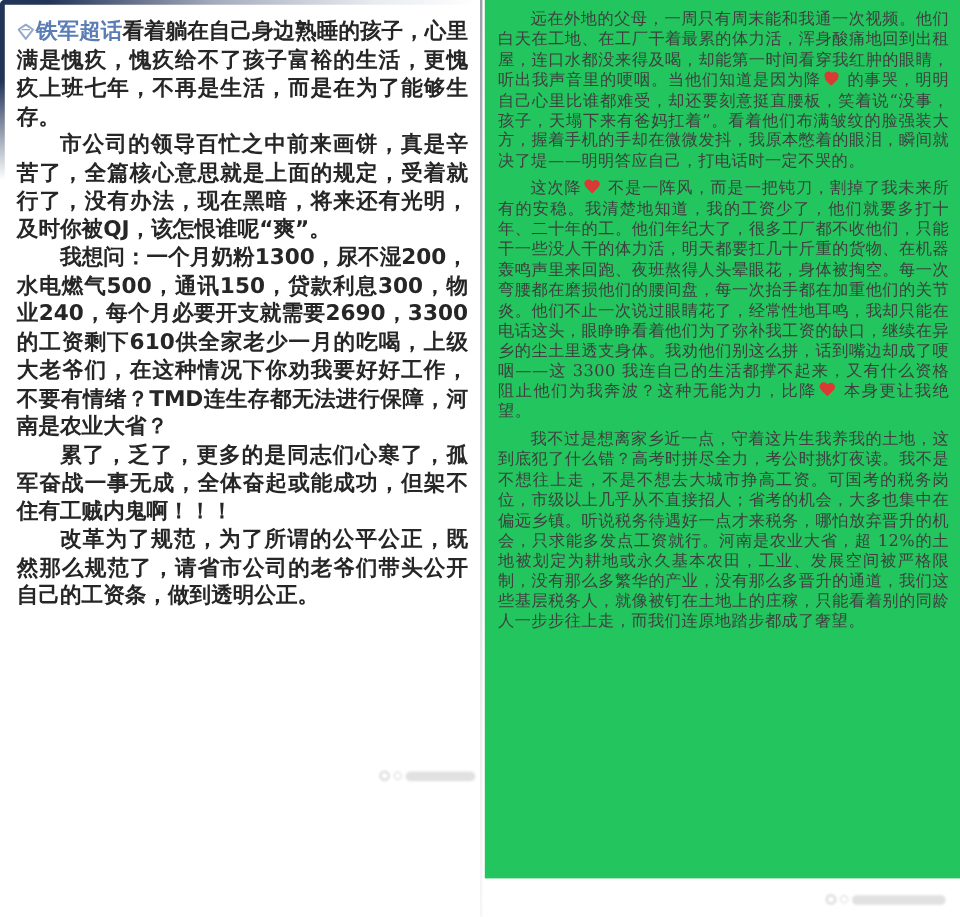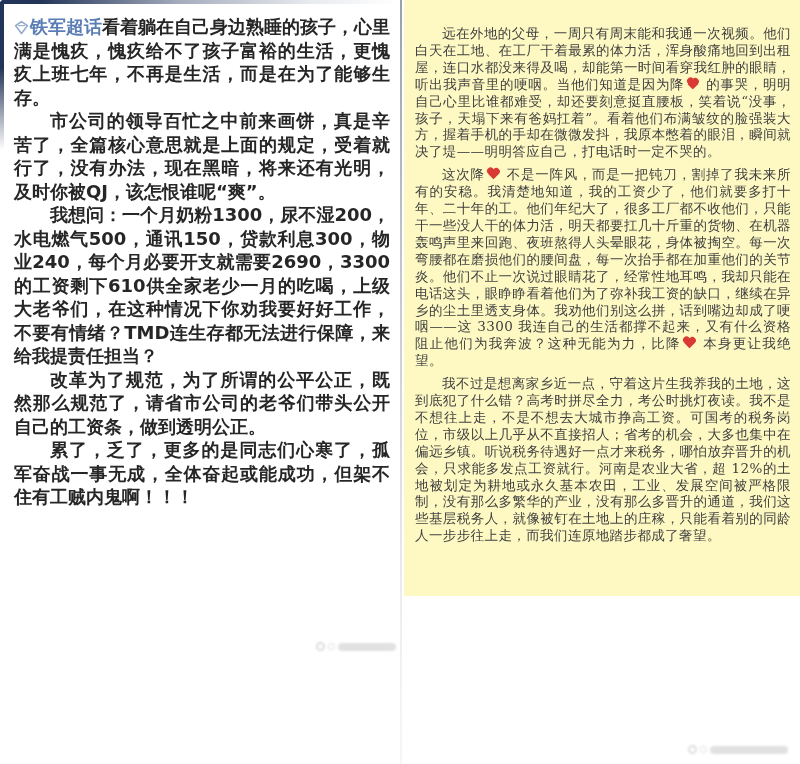--- a/index.html
+++ b/index.html
@@ -18,22 +18,22 @@
     line-height:23.5px;color:#262626;text-align:justify;text-indent:2em;word-break:break-all;}
   .lp.first{text-indent:0;}
   .topic-tag{color:#5b7db6;white-space:nowrap;cursor:pointer;}
   .topic-tag svg{vertical-align:-2px;margin-right:1px;}
 
   
   .divider{position:absolute;left:400px;top:0;width:2px;height:764px;
     background:linear-gradient(to bottom,#9aa0a8 0%,#c2c6cc 35%,rgba(195,195,195,.28) 80%,rgba(195,195,195,.15) 100%);}
 
   
-  .col-right{position:absolute;left:404px;top:0;width:396px;height:596px;background:#fef9c3;
-    box-sizing:border-box;padding:25px 9px 0 11px;}
+  .col-right{position:absolute;left:404px;top:0;width:396px;height:732px;background:#22c55e;
+    box-sizing:border-box;padding:8px 9px 0 11px;}
   .rp{margin:0 0 6px 0;font-family:"DejaVu Serif",serif;font-weight:400;font-size:13.5px;
     line-height:16.9px;letter-spacing:0.4px;color:#3f3f3f;text-align:justify;text-indent:2em;word-break:break-all;}
 
   
   .heart{display:inline-block;width:13px;height:12px;position:relative;margin:0 2px;vertical-align:-1px;}
   .heart::before,.heart::after{content:"";position:absolute;top:0;width:6.5px;height:10.5px;
     border-radius:6.5px 6.5px 0 0;background:#d93a33;}
   .heart::before{left:6.5px;transform:rotate(-45deg);transform-origin:0 100%;}
   .heart::after{left:0;transform:rotate(45deg);transform-origin:100% 100%;}
 
@@ -51,23 +51,23 @@
 <body>
 
 <div class="canvas">
 
   <div class="col-left">
     <p class="lp first"><span class="topic-tag"><svg width="15" height="15" viewBox="0 0 24 24">
             <path d="M12 2.5 L21.5 9 L12 21.5 L2.5 9 Z" fill="none" stroke="#93a9cc" stroke-width="2.6" stroke-linejoin="round"></path>
             <path d="M6.5 9 H17.5" stroke="#93a9cc" stroke-width="1.8"></path>
           </svg><span>铁军超话</span></span><span>看着躺在自己身边熟睡的孩子，心里满是愧疚，愧疚给不了孩子富裕的生活，更愧疚上班七年，不再是生活，而是在为了能够生存。</span></p>
     <p class="lp">市公司的领导百忙之中前来画饼，真是辛苦了，全篇核心意思就是上面的规定，受着就行了，没有办法，现在黑暗，将来还有光明，及时你被QJ，该怎恨谁呢“爽”。</p>
-    <p class="lp">我想问：一个月奶粉1300，尿不湿200，水电燃气500，通讯150，贷款利息300，物业240，每个月必要开支就需要2690，3300的工资剩下610供全家老少一月的吃喝，上级大老爷们，在这种情况下你劝我要好好工作，不要有情绪？TMD连生存都无法进行保障，来给我提责任担当？</p>
+    <p class="lp">我想问：一个月奶粉1300，尿不湿200，水电燃气500，通讯150，贷款利息300，物业240，每个月必要开支就需要2690，3300的工资剩下610供全家老少一月的吃喝，上级大老爷们，在这种情况下你劝我要好好工作，不要有情绪？TMD连生存都无法进行保障，河南是农业大省？</p>
+    <p class="lp">累了，乏了，更多的是同志们心寒了，孤军奋战一事无成，全体奋起或能成功，但架不住有工贼内鬼啊！！！</p>
     <p class="lp">改革为了规范，为了所谓的公平公正，既然那么规范了，请省市公司的老爷们带头公开自己的工资条，做到透明公正。</p>
-    <p class="lp">累了，乏了，更多的是同志们心寒了，孤军奋战一事无成，全体奋起或能成功，但架不住有工贼内鬼啊！！！</p>
     <div class="watermark wm-left">
       <span class="wm-dot"></span>
       <span class="wm-dot small"></span>
       <span class="wm-bar"></span>
     </div>
   </div>
 
   <div class="edge-top"></div>
   <div class="edge-left"></div>
 

